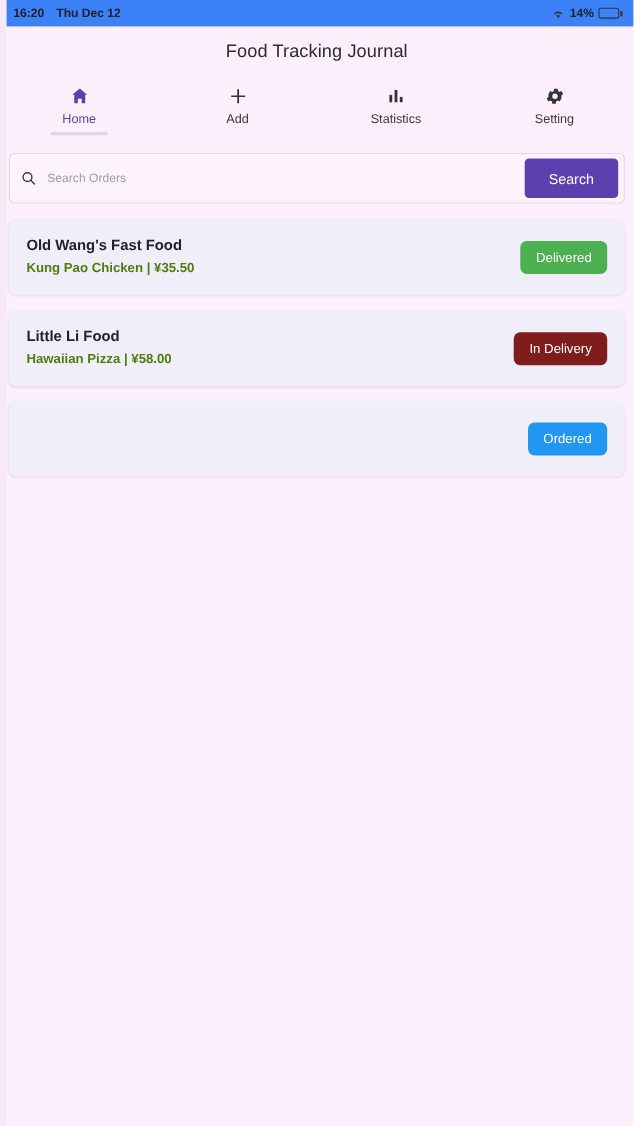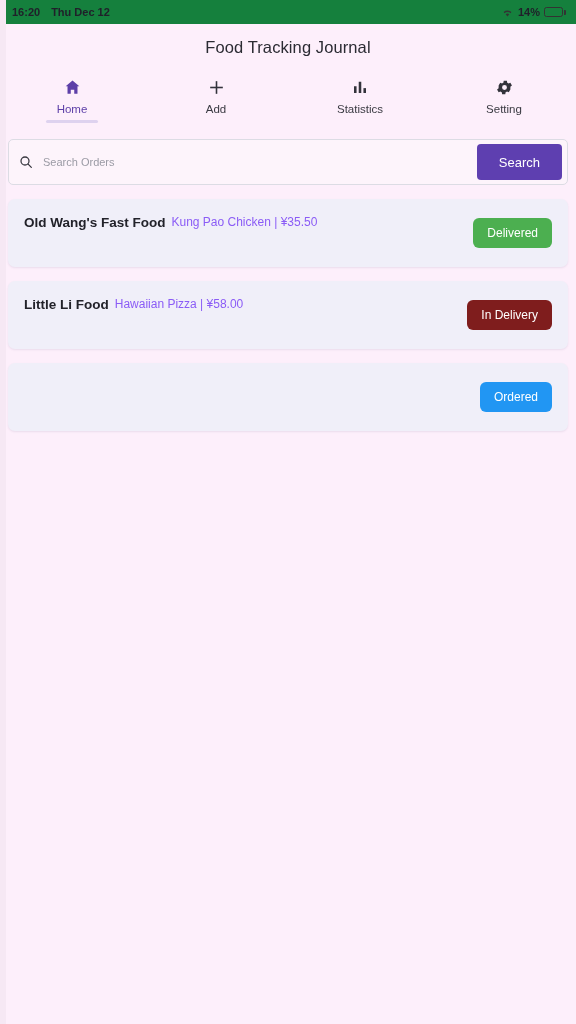--- a/index.html
+++ b/index.html
@@ -29,21 +29,21 @@
   
   .status-bar {
     height: 24px;
     display: flex;
     align-items: center;
     justify-content: space-between;
     padding: 0 10px 0 12px;
     font-size: 11px;
     font-weight: bold;
     color: #20202a;
-    background: #15803d;
+    background: #3b82f6;
   }
   .status-left { display: flex; align-items: center; gap: 11px; }
   .status-right { display: flex; align-items: center; gap: 4px; }
 
   .wifi-icon { display: inline-block; width: 13px; height: 11px; }
   .battery-wrap { display: flex; align-items: center; gap: 1px; }
   .battery-body {
     width: 19px; height: 10px;
     border: 1.3px solid #333;
     border-radius: 2.5px;
@@ -163,29 +163,30 @@
     background: #f0eff9;
     border-radius: 7px;
     margin-bottom: 14px;
     padding: 16px 16px 18px;
     min-height: 68px;
     display: flex;
     align-items: flex-start;
     justify-content: space-between;
     box-shadow: 0 1px 2px rgba(70,60,110,0.10);
   }
-  .order-info { display: flex; flex-direction: row; gap: 6px; }
+  .order-info { display: flex; flex-direction: column; gap: 6px; }
   .order-title {
     font-size: 13.5px;
     font-weight: bold;
     color: #22222a;
   }
   .order-sub {
     font-size: 12px;
-    color: #8b5cf6;
+    color: #4d7c0f;
+    font-weight: bold;
   }
   .status-badge {
     position: absolute;
     right: 16px;
     top: 50%;
     transform: translateY(-50%);
     min-width: 72px;
     text-align: center;
     padding: 8px 14px;
     border-radius: 6px;

